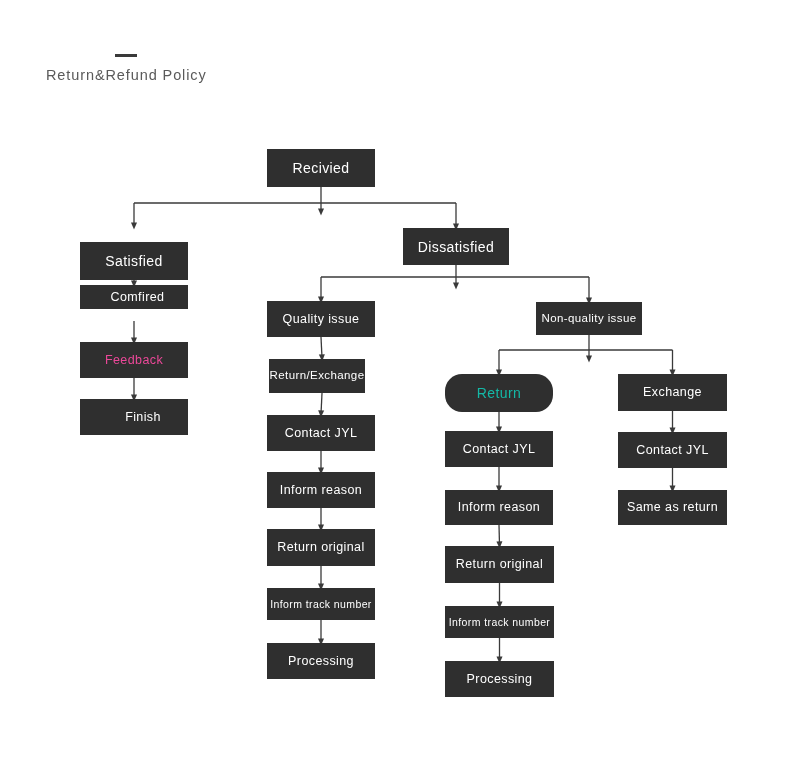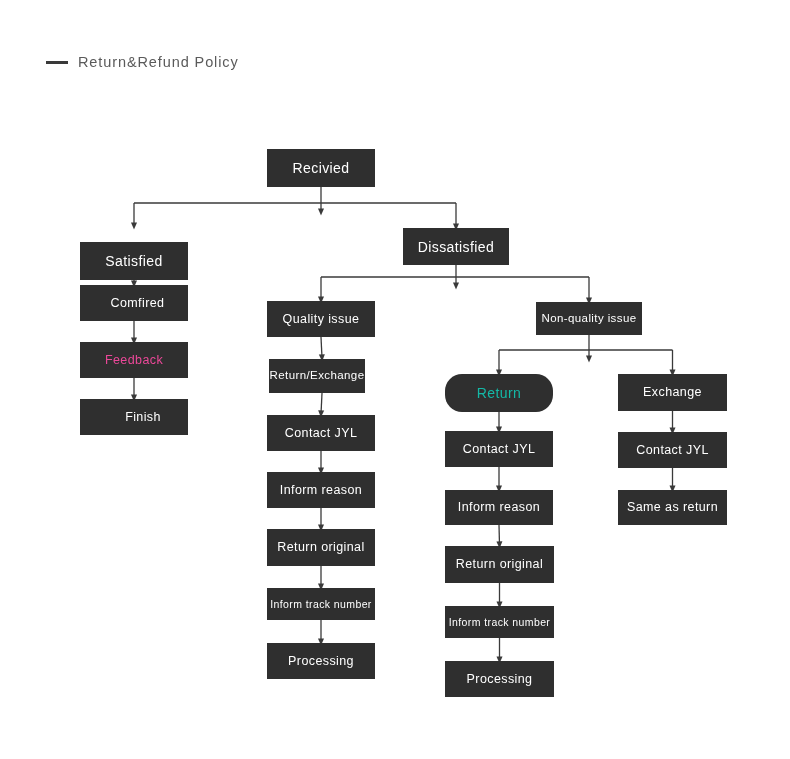--- a/index.html
+++ b/index.html
@@ -17,20 +17,21 @@
   }
 
   
   #title-row {
     position: absolute;
     left: 46px;
     top: 54px;
     display: flex;
     align-items: center;
     gap: 10px;
+    flex-direction: column;
   }
   #title-dash {
     width: 22px;
     height: 3px;
     background: #3a3a3a;
     display: block;
   }
   #title-text {
     font-size: 14.5px;
     letter-spacing: 0.9px;
@@ -126,21 +127,21 @@
   <div id="node-layer">
       <div class="node sz-lg" style="left: 267px; top: 149px; width: 108px; height: 38px; background: rgb(47, 47, 47); color: rgb(255, 255, 255);">
         <span class="label">Recivied</span>
       </div>
       <div class="node sz-lg" style="left: 80px; top: 227px; width: 108px; height: 38px; background: rgb(47, 47, 47); color: rgb(255, 255, 255); margin-top: 15px;">
         <span class="label">Satisfied</span>
       </div>
       <div class="node sz-lg" style="left: 403px; top: 228px; width: 106px; height: 37px; background: rgb(47, 47, 47); color: rgb(255, 255, 255);">
         <span class="label">Dissatisfied</span>
       </div>
-      <div class="node sz-md" style="left: 80px; top: 285px; width: 108px; height: 36px; background: rgb(47, 47, 47); color: rgb(255, 255, 255); padding-left: 7px;">
+      <div class="node sz-md" style="left: 80px; top: 285px; width: 108px; height: 24px; background: rgb(47, 47, 47); color: rgb(255, 255, 255); padding-left: 7px;">
         <span class="label">Comfired</span>
       </div>
       <div class="node sz-md" style="left: 80px; top: 342px; width: 108px; height: 36px; background: rgb(47, 47, 47); color: #ec4899;">
         <span class="label">Feedback</span>
       </div>
       <div class="node sz-md" style="left: 80px; top: 399px; width: 108px; height: 36px; background: rgb(47, 47, 47); color: rgb(255, 255, 255); padding-left: 18px;">
         <span class="label">Finish</span>
       </div>
       <div class="node sz-md" style="left: 267px; top: 301px; width: 108px; height: 36px; background: rgb(47, 47, 47); color: rgb(255, 255, 255);">
         <span class="label">Quality issue</span>

